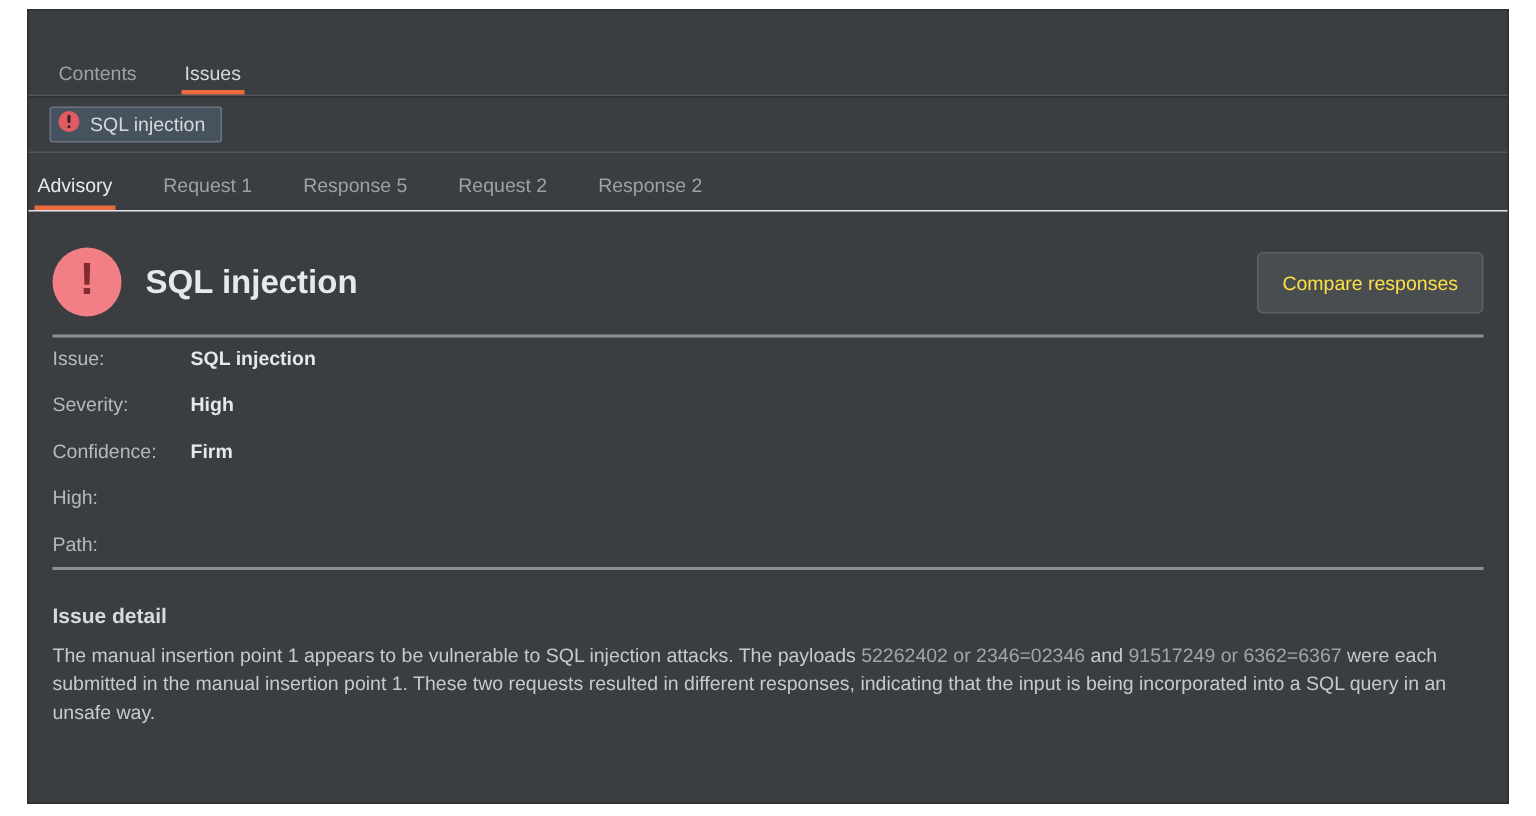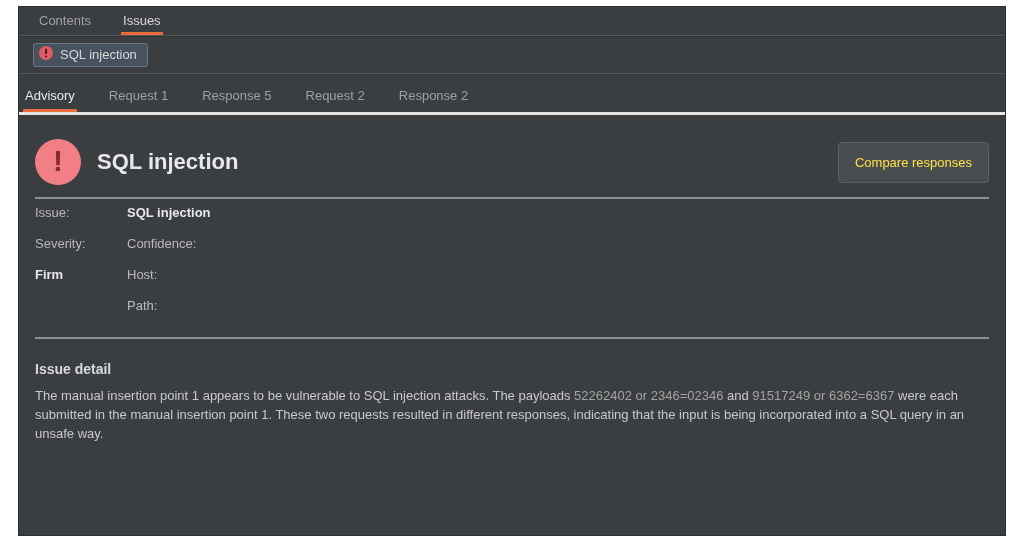--- a/index.html
+++ b/index.html
@@ -27,20 +27,21 @@
     display: flex;
     gap: 28px;
     padding: 4px 18px 0 18px;
     font-size: 13px;
     border-bottom: 1px solid #54575a;
   }
   .top-tab {
     padding: 2px 2px 4px 2px;
     color: #a0a2a4;
     cursor: pointer;
+    margin-top: 28px;
   }
   .top-tab.active {
     color: #d7d8d9;
     border-bottom: 3px solid #ec6b3e;
   }
   
   .chip-bar {
     padding: 6px 14px 6px 14px;
     border-bottom: 1px solid #54575a;
     border-top: 1px solid #2f3133;
@@ -57,21 +58,21 @@
     color: #d6d8da;
     font-size: 13px;
   }
   .chip svg { width: 16px; height: 16px; flex: none; }
   
   .sub-tabs {
     display: flex;
     gap: 30px;
     padding: 14px 4px 0 4px;
     font-size: 13px;
-    border-bottom: 3px solid #e5e5e5;
+    border-bottom: 1px solid #e5e5e5;
   }
   .sub-tab {
     padding: 0 2px 6px 2px;
     color: #9ea0a2;
     cursor: pointer;
   }
   .sub-tab.active {
     color: #e8e8e8;
     border-bottom: 3px solid #ec6b3e;
   }
@@ -191,23 +192,24 @@
       </div>
       <button class="compare-btn">Compare responses</button>
     </div>
 
     <hr class="sep">
 
     <div class="meta-grid">
       <div class="k">Issue:</div>
       <div class="v">SQL injection</div>
       <div class="k">Severity:</div>
+      <div class="v">High</div>
       <div class="k">Confidence:</div>
       <div class="v">Firm</div>
-      <div class="k">Host:</div>
+      <div class="k">High:</div>
       <div class="v"></div>
       <div class="k">Path:</div>
       <div class="v"></div>
     </div>
 
     <hr class="sep">
 
     <div class="detail-title">Issue detail</div>
 
     <div class="detail-body">

